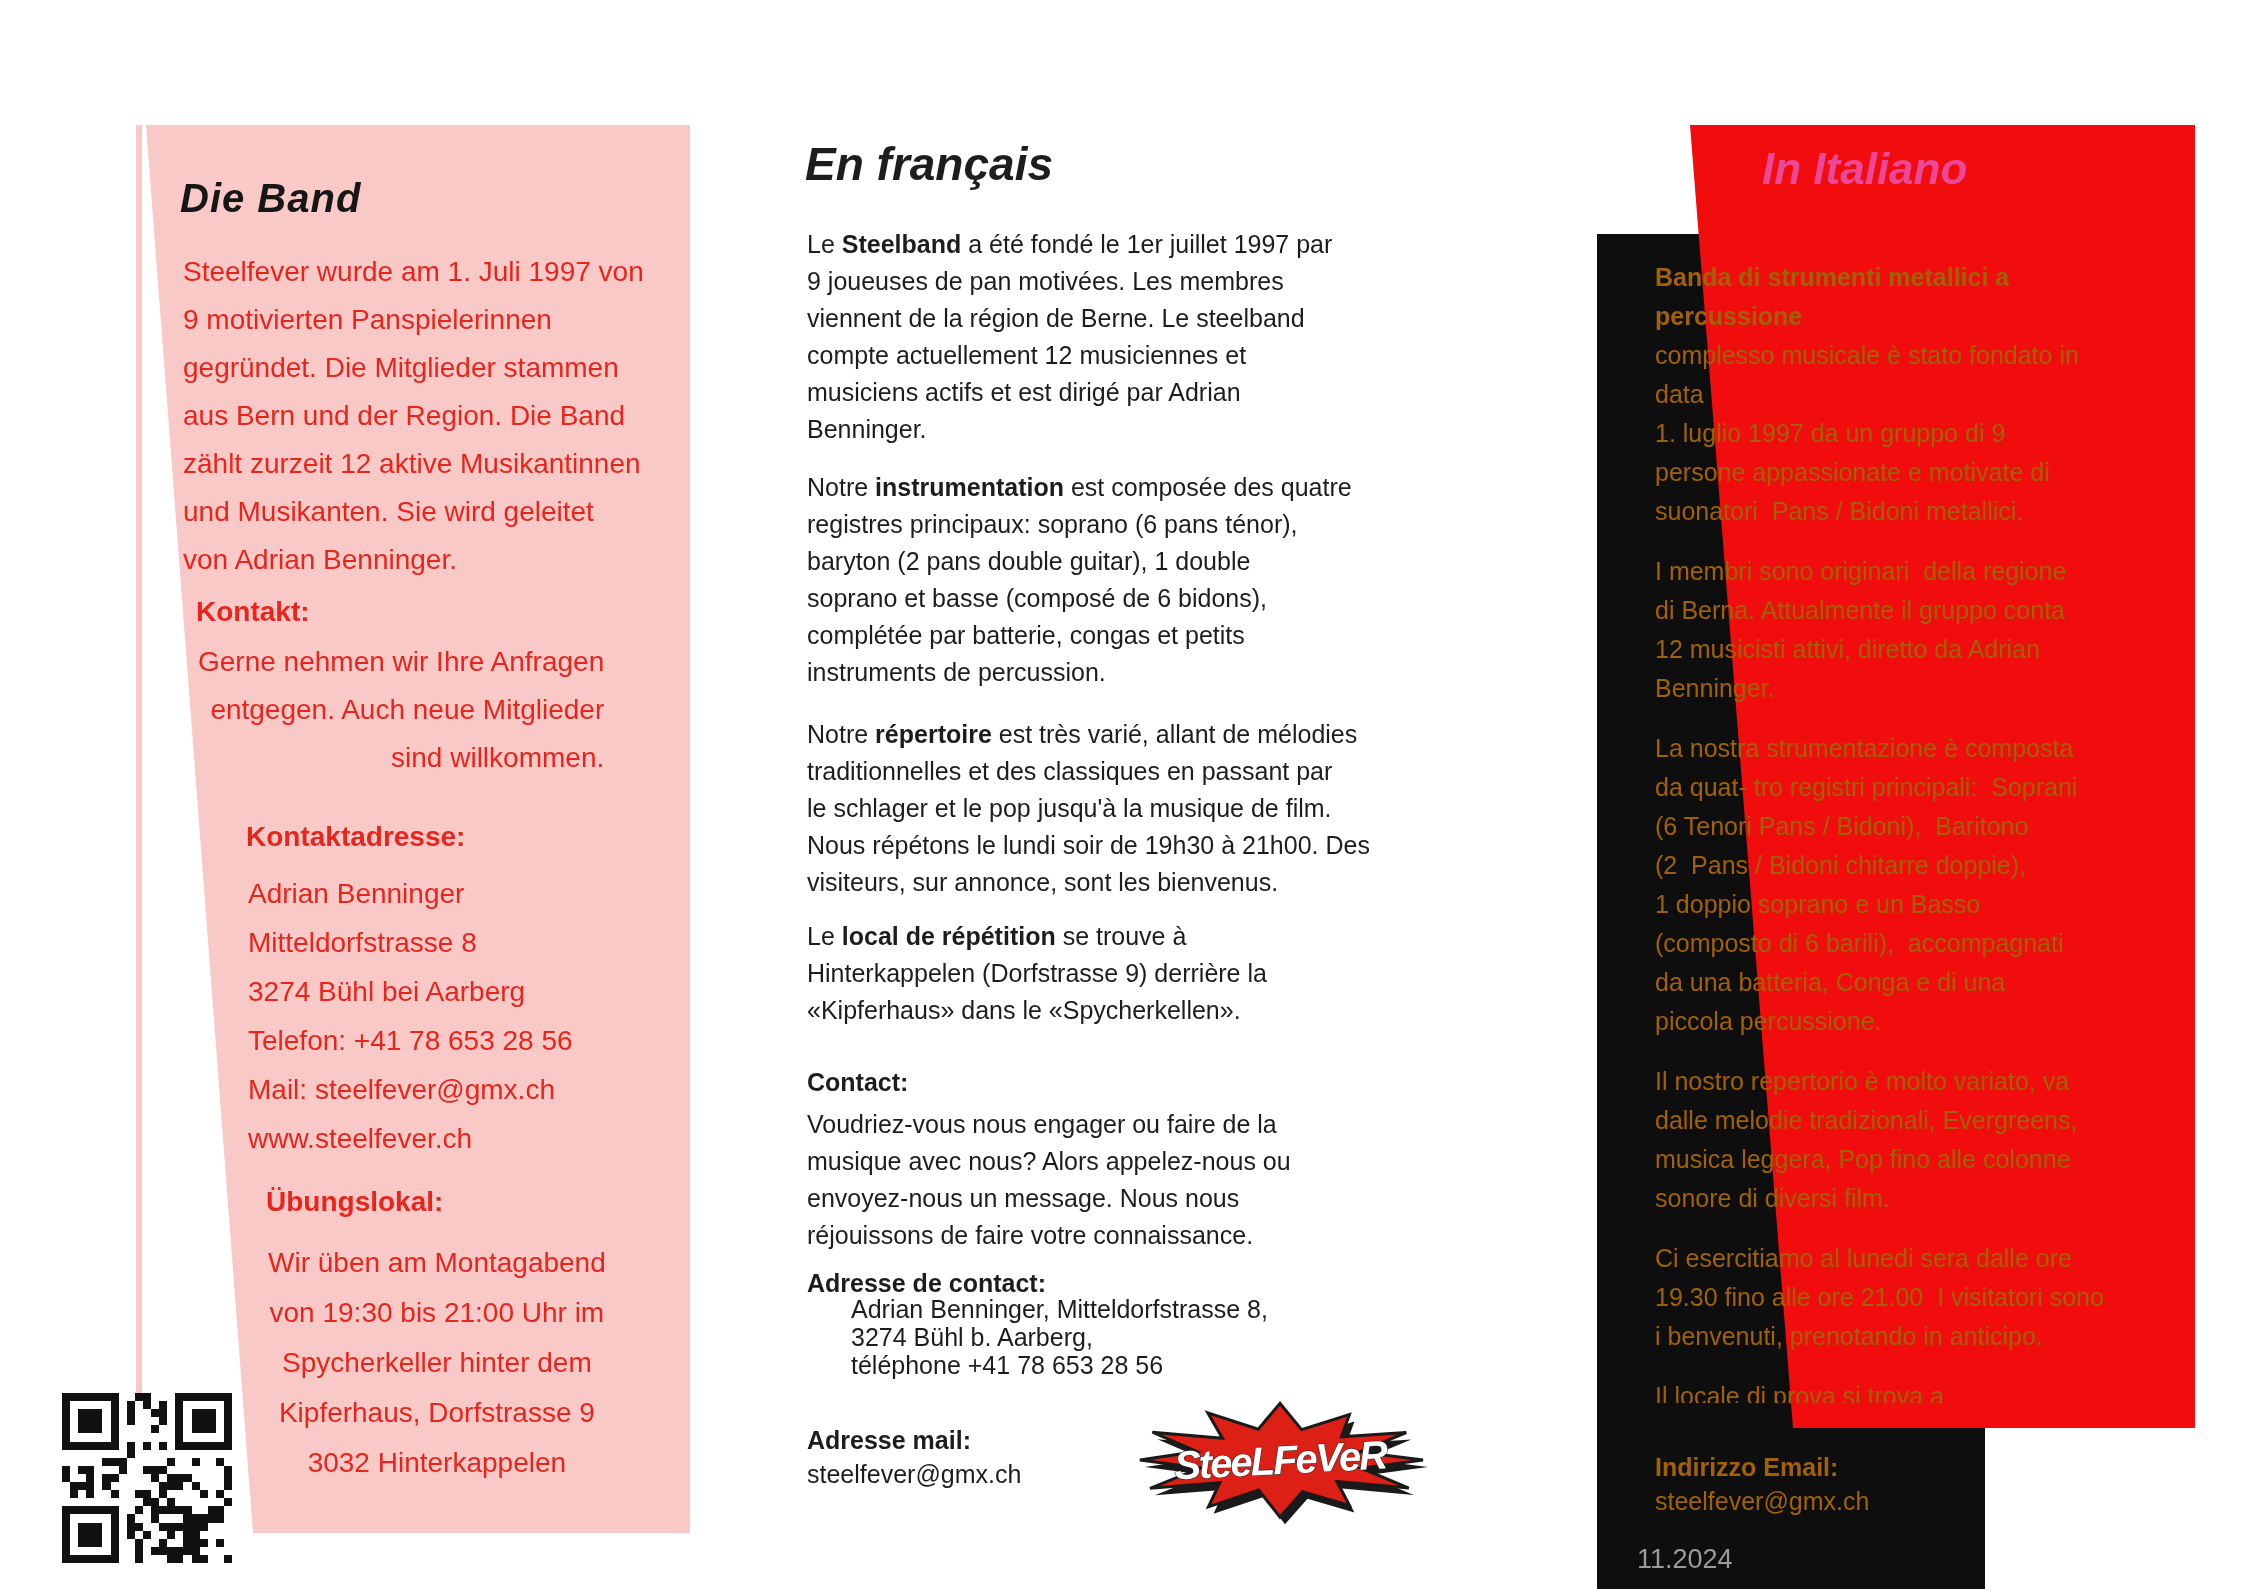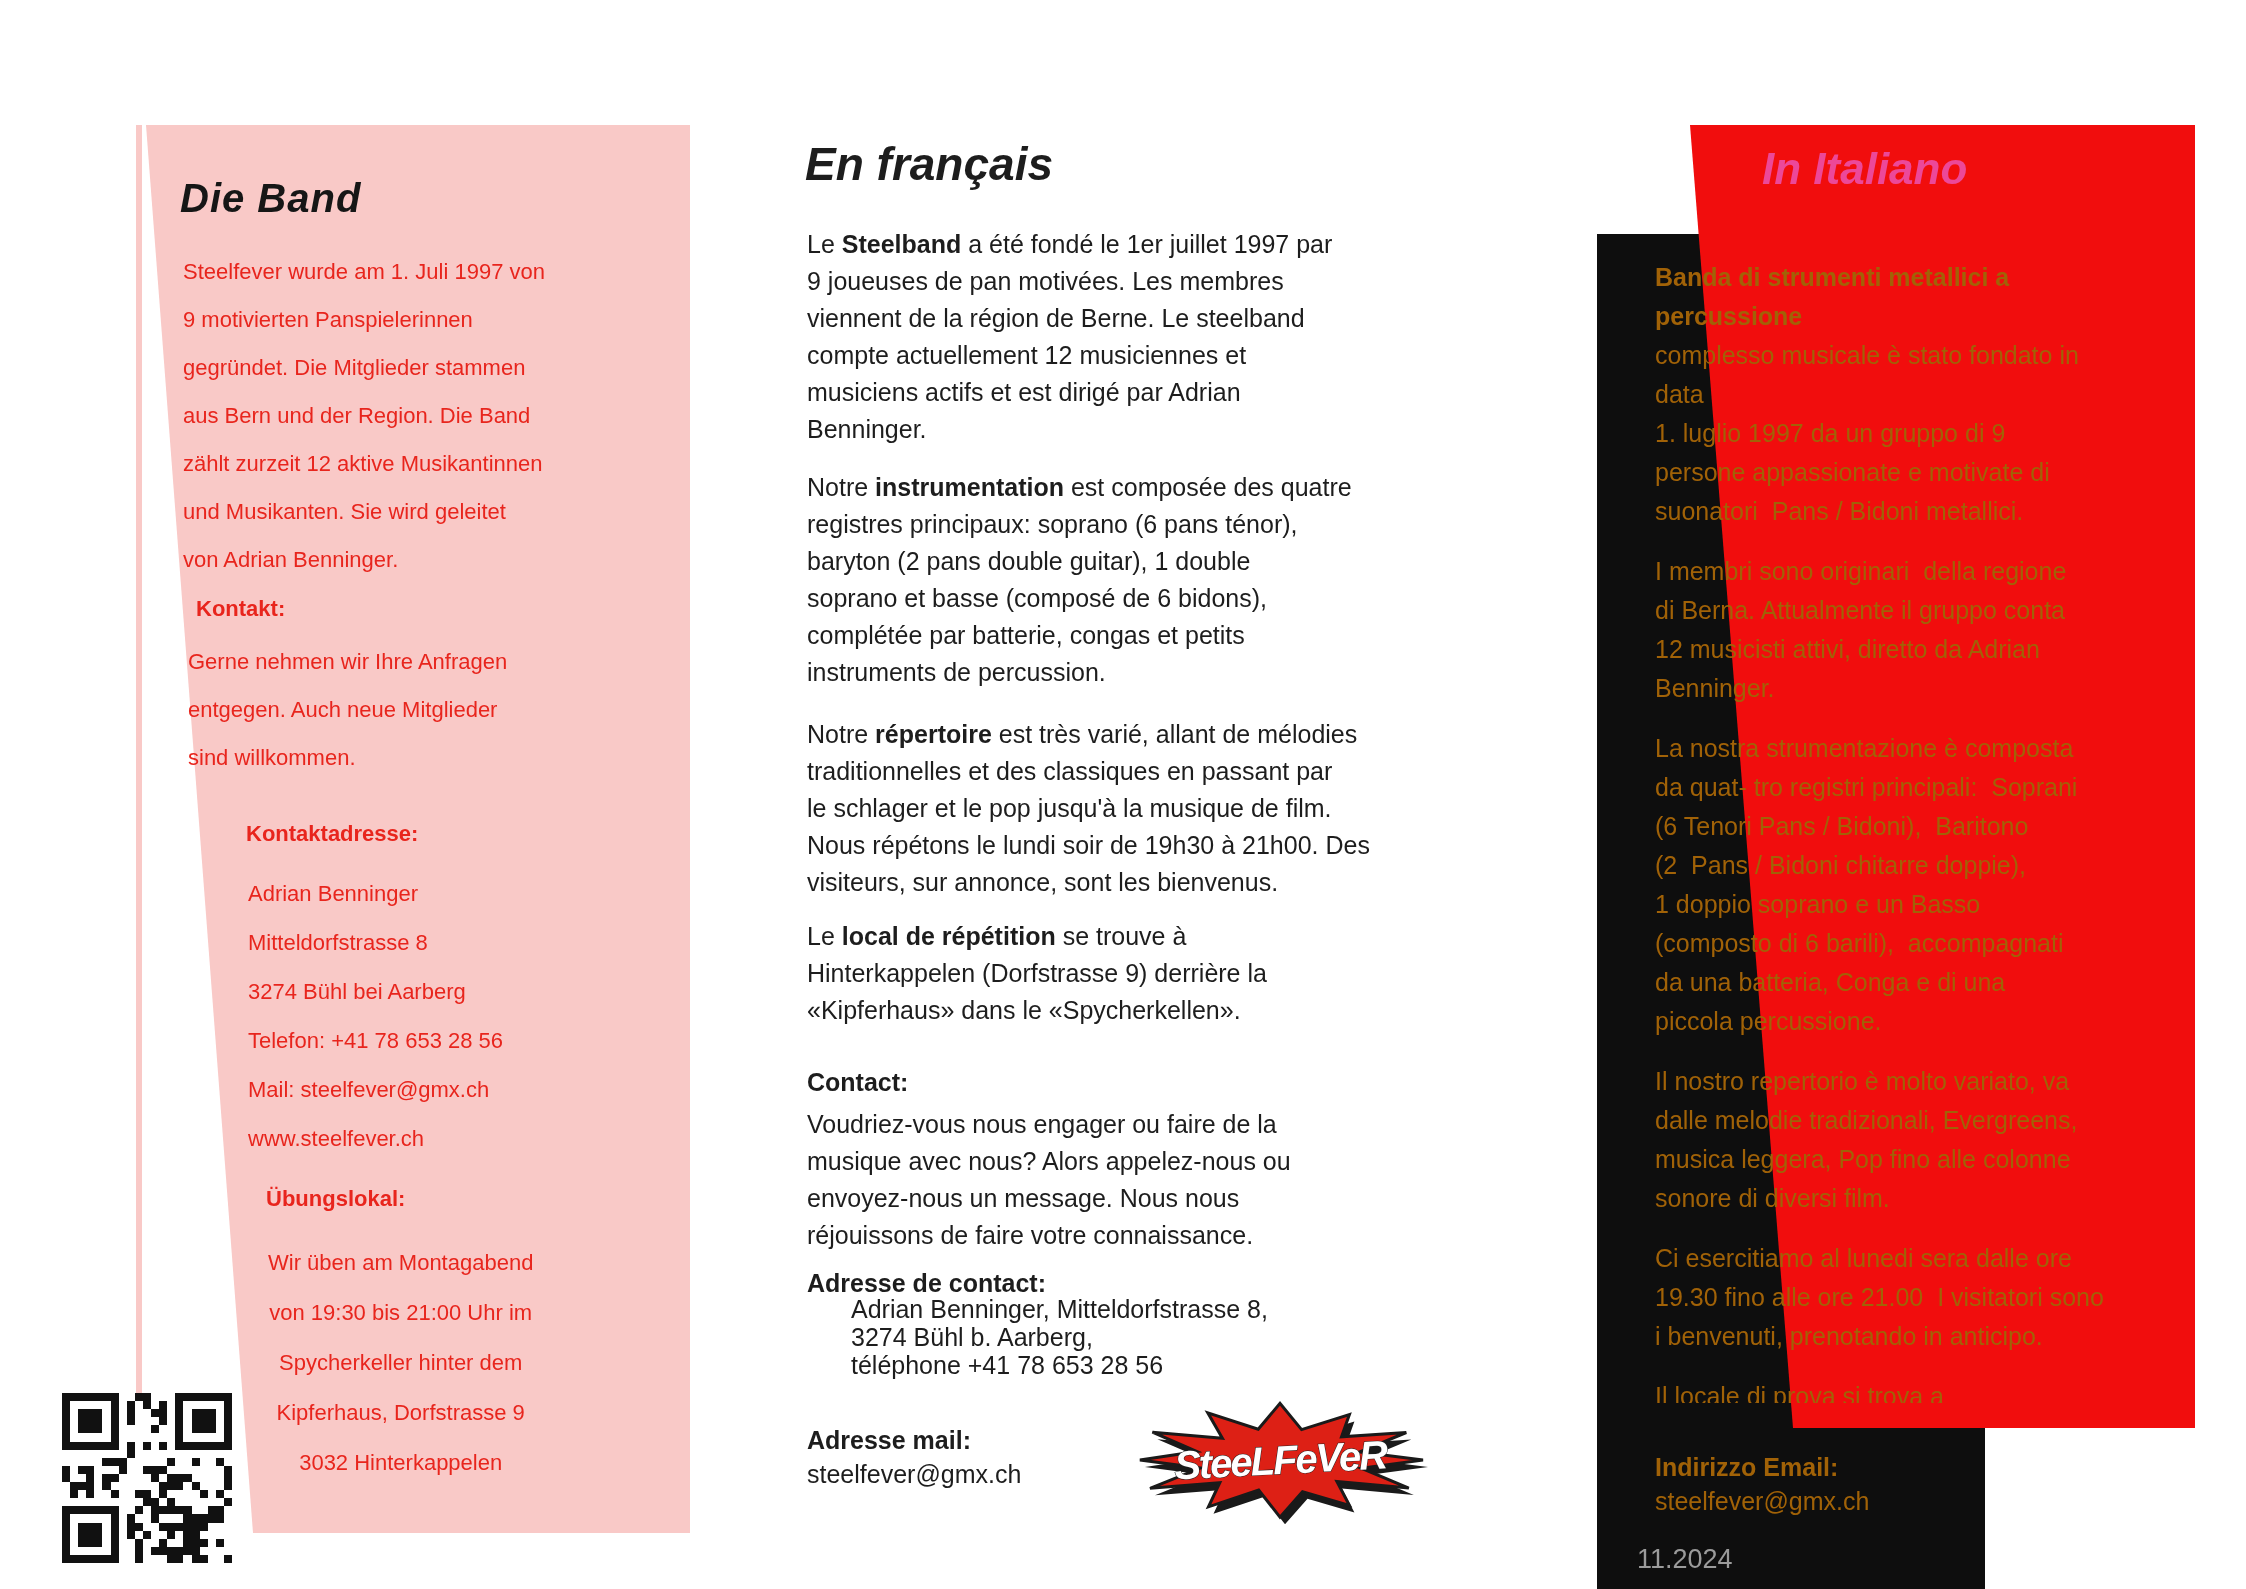--- a/index.html
+++ b/index.html
@@ -4,26 +4,26 @@
 <style>
   html,body{margin:0;padding:0;background:#fff;}
   .page{position:relative;width:2246px;height:1589px;background:#fff;overflow:hidden;
         font-family:"Liberation Sans",sans-serif;margin-top:28px;}
   svg.bgshapes{position:absolute;left:0;top:0;}
   .abs{position:absolute;}
   .lines div{white-space:pre;}
   .b{font-weight:bold;}
 
   
-  .de{color:var(--text-red);font-size:22px;}
+  .de{color:var(--text-red);font-size:28px;}
   .de-title{left:180px;top:148px;font-size:40px;font-weight:bold;font-style:italic;color:#161616;letter-spacing:1px;}
   .de-intro{left:183px;top:220px;line-height:48px;}
   .de-h{font-weight:bold;}
   .de-kh{left:196px;top:568px;}
-  .de-kb{left:188px;top:610px;line-height:48px;}
+  .de-kb{left:198px;top:610px;line-height:48px;text-align:right;}
   .de-ah{left:246px;top:793px;}
   .de-ab{left:248px;top:841px;line-height:49px;}
   .de-uh{left:266px;top:1158px;}
   .de-ub{left:268px;top:1210px;line-height:50px;text-align:center;}
 
   
   .fr{color:#1d1d1d;font-size:25px;line-height:37px;}
   .fr-title{left:805px;top:110px;font-size:46px;font-weight:bold;font-style:italic;line-height:52px;}
   .fr-p1{left:807px;top:198px;}
   .fr-p2{left:807px;top:441px;}

